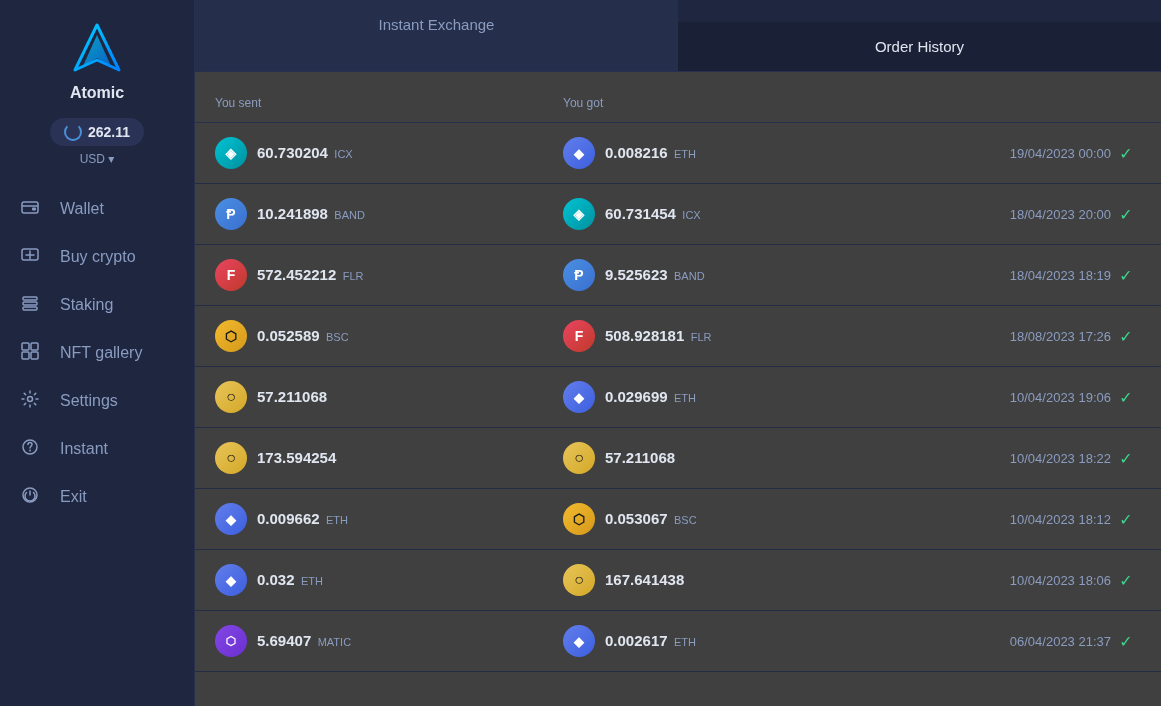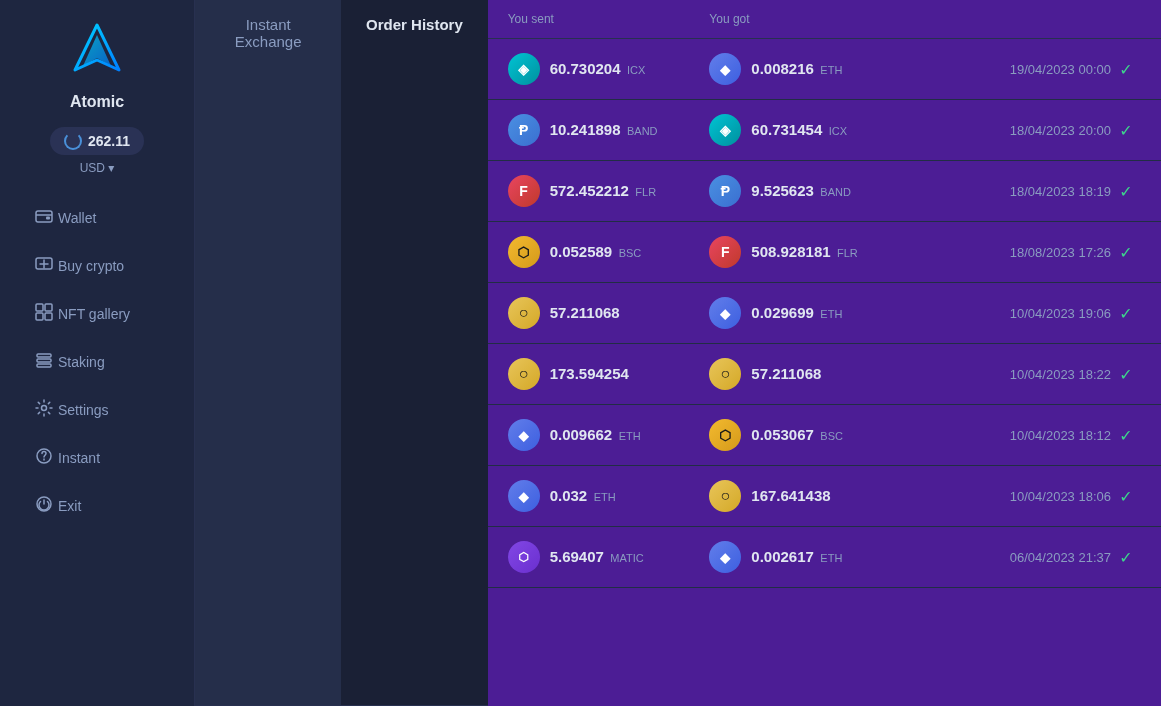--- a/index.html
+++ b/index.html
@@ -34,21 +34,21 @@
 
     .logo-svg {
       width: 60px;
       height: 60px;
     }
 
     .logo-name {
       font-size: 16px;
       font-weight: 600;
       color: #e0e6f0;
-      margin-top: 13px;
+      margin-top: 4px;
     }
 
     .balance-container {
       display: flex;
       align-items: center;
       gap: 6px;
       background: #2a3255;
       border-radius: 20px;
       padding: 5px 14px;
       margin-bottom: 6px;
@@ -82,24 +82,24 @@
     .nav-menu {
       width: 100%;
       display: flex;
       flex-direction: column;
       gap: 2px;
     }
 
     .nav-item {
       display: flex;
       align-items: center;
-      gap: 4px;
-      padding: 12px 34px;
+      gap: 20px;
+      padding: 12px 20px;
       cursor: pointer;
-      font-size: 14px;
+      font-size: 16px;
       color: #8a9cc0;
       border-radius: 0;
       transition: background 0.2s;
       position: relative;
     }
 
     .nav-item.active {
       color: #e0e6f0;
       background: #253050;
     }
@@ -118,22 +118,23 @@
     .nav-icon {
       font-size: 16px;
       width: 20px;
       text-align: center;
     }
 
     
     .main-content {
       flex: 1;
       display: flex;
-      flex-direction: row;
-      background: #4c1d95;
+      flex-direction: column;
+      background: #404040;
+      gap: 12px;
     }
 
     
     .tabs-header {
       display: flex;
       background: #1e2640;
       border-bottom: 1px solid #283050;
     }
 
     .tab {
@@ -141,23 +142,24 @@
       padding: 16px 20px;
       text-align: center;
       cursor: pointer;
       font-size: 15px;
       color: #8a9cc0;
       border-bottom: 2px solid transparent;
     }
 
     .tab.active {
       color: #e0e6f0;
-      font-weight: 700;
+      font-weight: 400;
       border-bottom: none;
       background: #1a2035;
+      margin-top: 22px;
     }
 
     .tab:not(.active) {
       background: #252e4a;
     }
 
     
     .table-container {
       flex: 1;
       overflow-y: auto;
@@ -286,38 +288,38 @@
           <path d="M5 9h8M9 5v8" stroke="#8a9cc0" stroke-width="1.5" stroke-linecap="round"></path>
         </svg>
       </span>
       <span>Buy crypto</span>
     </div>
 
 
     <div class="nav-item">
       <span class="nav-icon">
         <svg width="18" height="18" viewBox="0 0 18 18" fill="none">
+          <rect x="2" y="3" width="14" height="3" rx="1" stroke="#8a9cc0" stroke-width="1.5"></rect>
+          <rect x="2" y="8" width="14" height="3" rx="1" stroke="#8a9cc0" stroke-width="1.5"></rect>
+          <rect x="2" y="13" width="14" height="3" rx="1" stroke="#8a9cc0" stroke-width="1.5"></rect>
+        </svg>
+      </span>
+      <span>Staking</span>
+    </div>
+
+    <div class="nav-item">
+      <span class="nav-icon">
+        <svg width="18" height="18" viewBox="0 0 18 18" fill="none">
           <rect x="1" y="1" width="7" height="7" rx="1" stroke="#8a9cc0" stroke-width="1.5"></rect>
           <rect x="10" y="1" width="7" height="7" rx="1" stroke="#8a9cc0" stroke-width="1.5"></rect>
           <rect x="1" y="10" width="7" height="7" rx="1" stroke="#8a9cc0" stroke-width="1.5"></rect>
           <rect x="10" y="10" width="7" height="7" rx="1" stroke="#8a9cc0" stroke-width="1.5"></rect>
         </svg>
       </span>
       <span>NFT gallery</span>
-    </div>
-
-    <div class="nav-item">
-      <span class="nav-icon">
-        <svg width="18" height="18" viewBox="0 0 18 18" fill="none">
-          <rect x="2" y="3" width="14" height="3" rx="1" stroke="#8a9cc0" stroke-width="1.5"></rect>
-          <rect x="2" y="8" width="14" height="3" rx="1" stroke="#8a9cc0" stroke-width="1.5"></rect>
-          <rect x="2" y="13" width="14" height="3" rx="1" stroke="#8a9cc0" stroke-width="1.5"></rect>
-        </svg>
-      </span>
-      <span>Staking</span>
     </div>
 
     <div class="nav-item">
       <span class="nav-icon">
         <svg width="18" height="18" viewBox="0 0 18 18" fill="none">
           <circle cx="9" cy="9" r="2.5" stroke="#8a9cc0" stroke-width="1.5"></circle>
           <path d="M9 1v2M9 15v2M1 9h2M15 9h2M3.2 3.2l1.4 1.4M13.4 13.4l1.4 1.4M3.2 14.8l1.4-1.4M13.4 4.6l1.4-1.4" stroke="#8a9cc0" stroke-width="1.5" stroke-linecap="round"></path>
         </svg>
       </span>
       <span>Settings</span>

